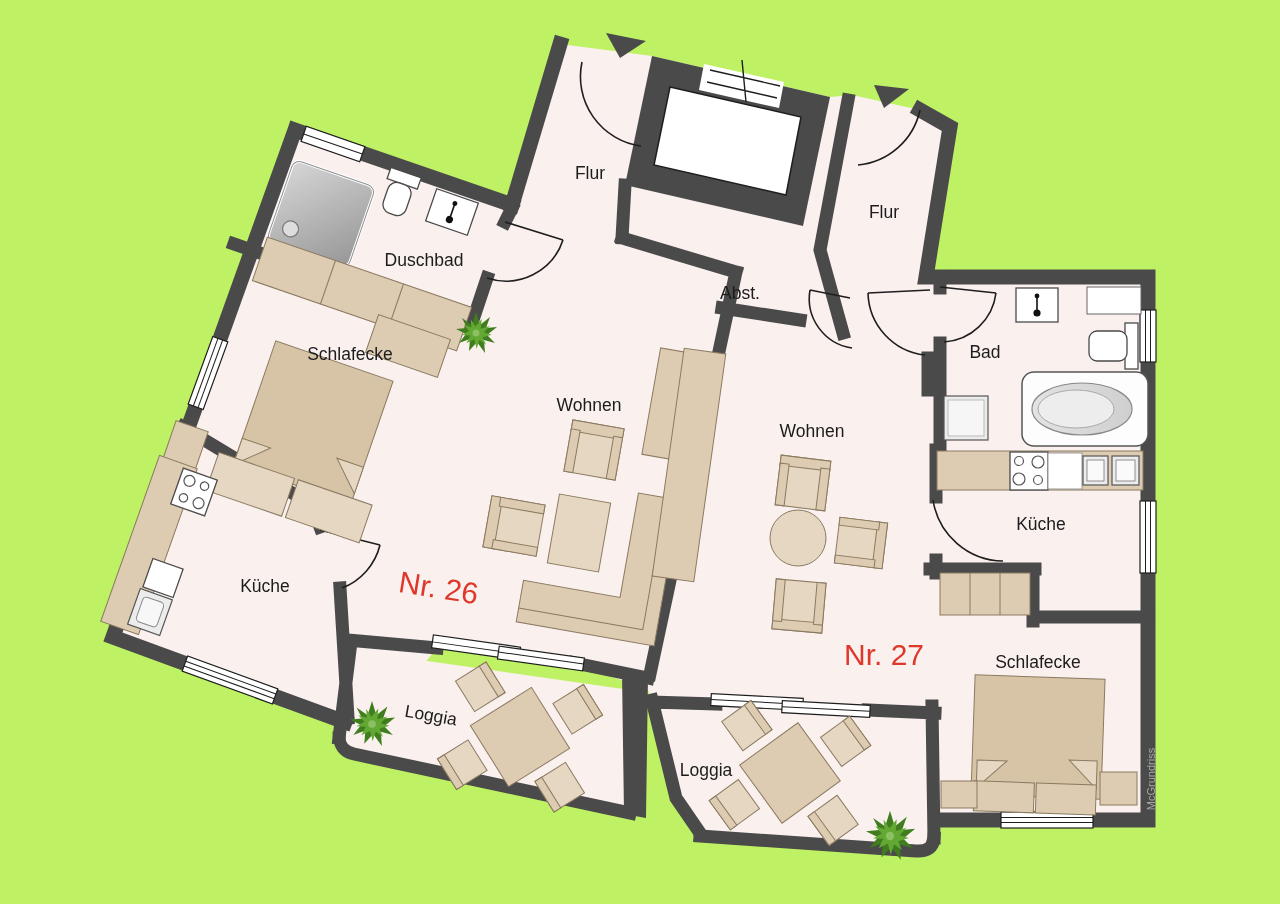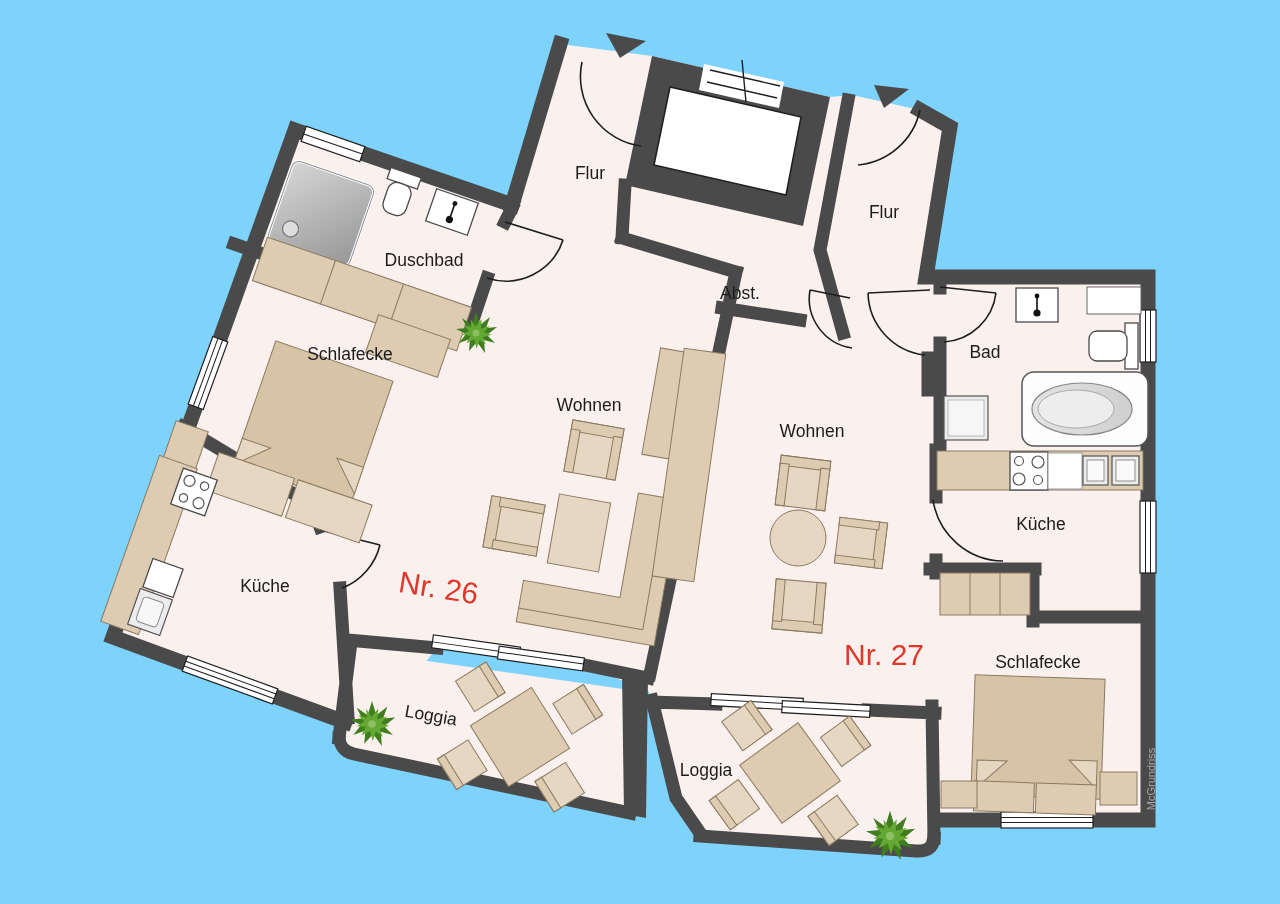--- a/index.html
+++ b/index.html
@@ -1,16 +1,16 @@
 <!DOCTYPE html>
 <html><head>
 <meta charset="utf-8">
 <style>
   html,body{margin:0;padding:0;background:#ffffff;}
-  .stage{position:relative;width:1280px;height:904px;background:#7dd3fc;overflow:hidden;}
+  .stage{position:relative;width:1280px;height:904px;background:#bef264;overflow:hidden;}
   svg{display:block}
   .wall{stroke:#4a4a4a;fill:none;stroke-linecap:square}
   .w15{stroke-width:15}
   .w13{stroke-width:13}
   .arc{stroke:#1e1e1e;stroke-width:1.6;fill:none}
   .thin{stroke:#1e1e1e;stroke-width:1.4;fill:none}
   .winr{fill:#ffffff;stroke:#1e1e1e;stroke-width:1.2}
   .winl{stroke:#1e1e1e;stroke-width:1}
   .fur{fill:#ddcbb2;stroke:#8a7a60;stroke-width:1}
   .furl{fill:#e6d7c2;stroke:#8a7a60;stroke-width:1}

